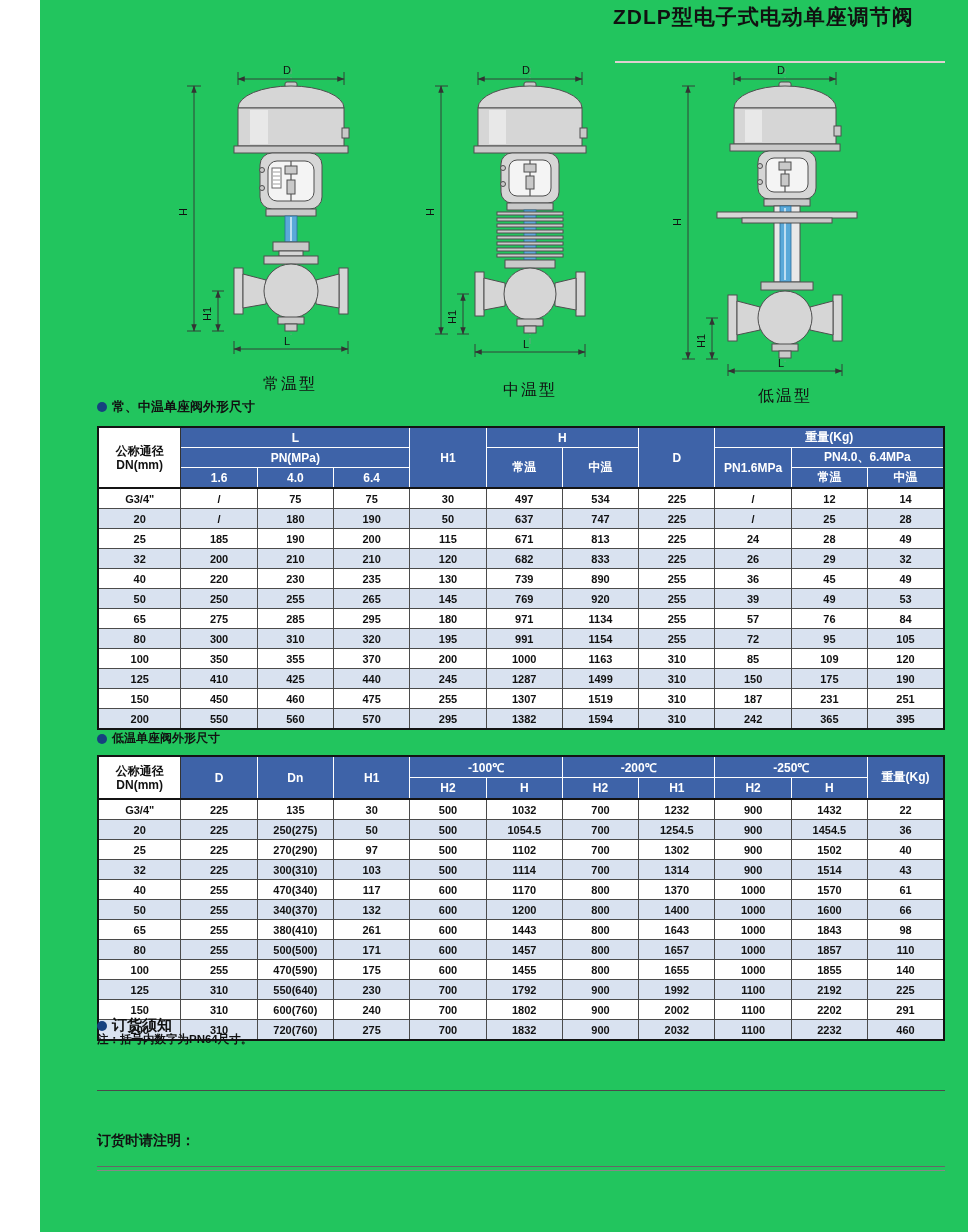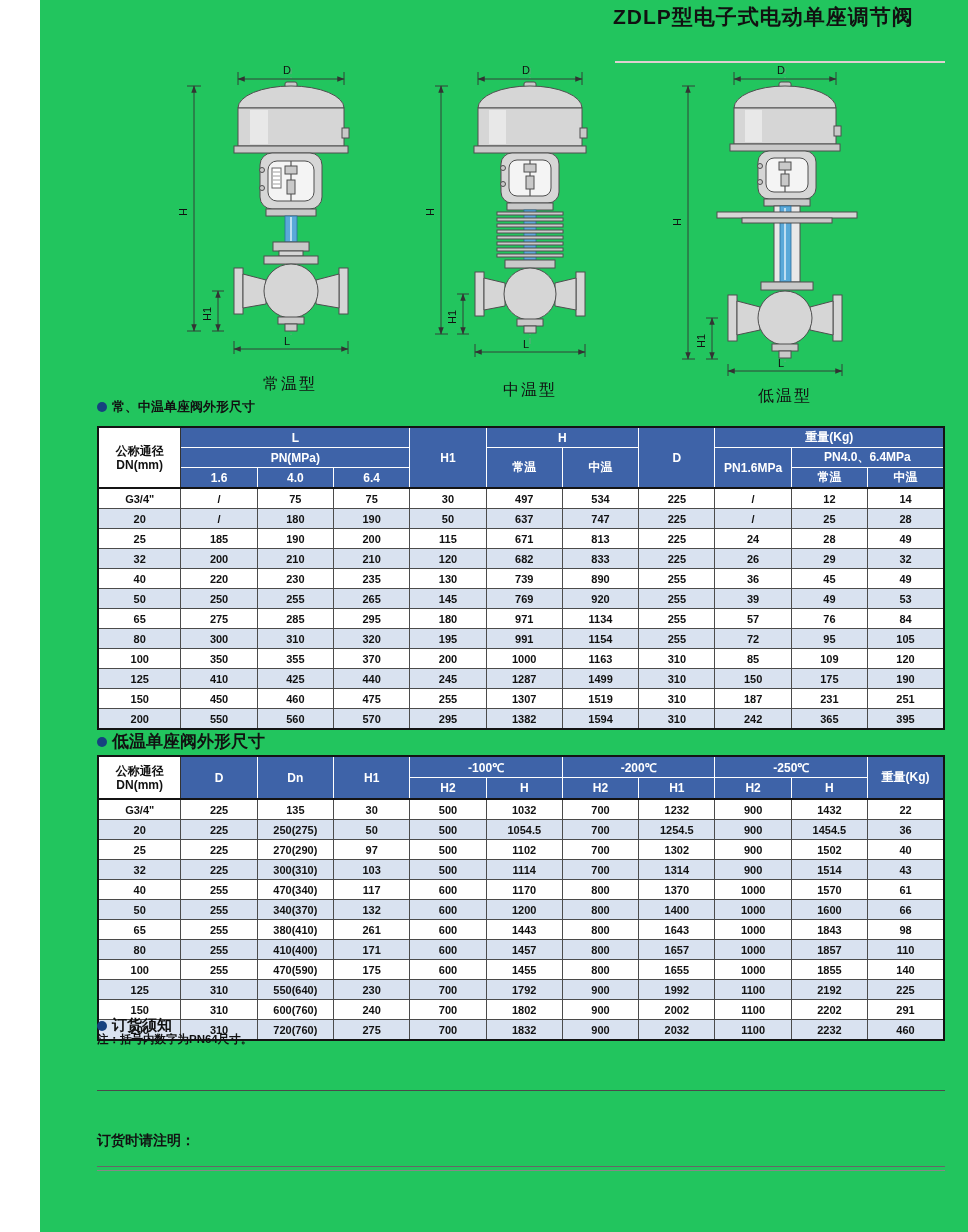--- a/index.html
+++ b/index.html
@@ -10,21 +10,21 @@
   .abs { position:absolute; }
 
   
   #page-title { left:573px; top:3px; width:340px; font-size:21px; font-weight:bold; letter-spacing:1px; }
   #title-rule { left:575px; top:61px; width:330px; height:2px; background:#dfd0d0; }
 
   
   .sec-head { display:flex; align-items:center; gap:5px; font-weight:bold; }
   .bullet { width:10px; height:10px; border-radius:50%; background:#16417f; flex:0 0 auto; }
   #sec1 { left:57px; top:398px; font-size:13px; }
-  #sec2 { left:57px; top:730px; font-size:17px; }
+  #sec2 { left:57px; top:730px; font-size:12px; }
 
   
   .drawing { position:absolute; text-align:center; }
   .drawing svg { display:block; }
   .caption { font-size:16px; font-weight:normal; letter-spacing:2px; margin-top:2px; }
   .ol { stroke:#4f4f4f; stroke-width:1; }
   .fillA { fill:#d6d6d6; } .fillB { fill:#c9c9c9; } .fillC { fill:#e8e8e8; } .fillD { fill:#f4f4f4; }
   .dim { stroke:#333; stroke-width:0.9; fill:none; }
   .cl { stroke:#999; stroke-width:0.6; stroke-dasharray:6 3 1.5 3; }
   .dimtxt { font-size:11px; fill:#111; }
@@ -628,21 +628,21 @@
             <td>1443</td>
             <td>800</td>
             <td>1643</td>
             <td>1000</td>
             <td>1843</td>
             <td>98</td>
           </tr>
           <tr class="alt">
             <td class="first">80</td>
             <td>255</td>
-            <td>410(400)</td>
+            <td>500(500)</td>
             <td>171</td>
             <td>600</td>
             <td>1457</td>
             <td>800</td>
             <td>1657</td>
             <td>1000</td>
             <td>1857</td>
             <td>110</td>
           </tr>
           <tr>

